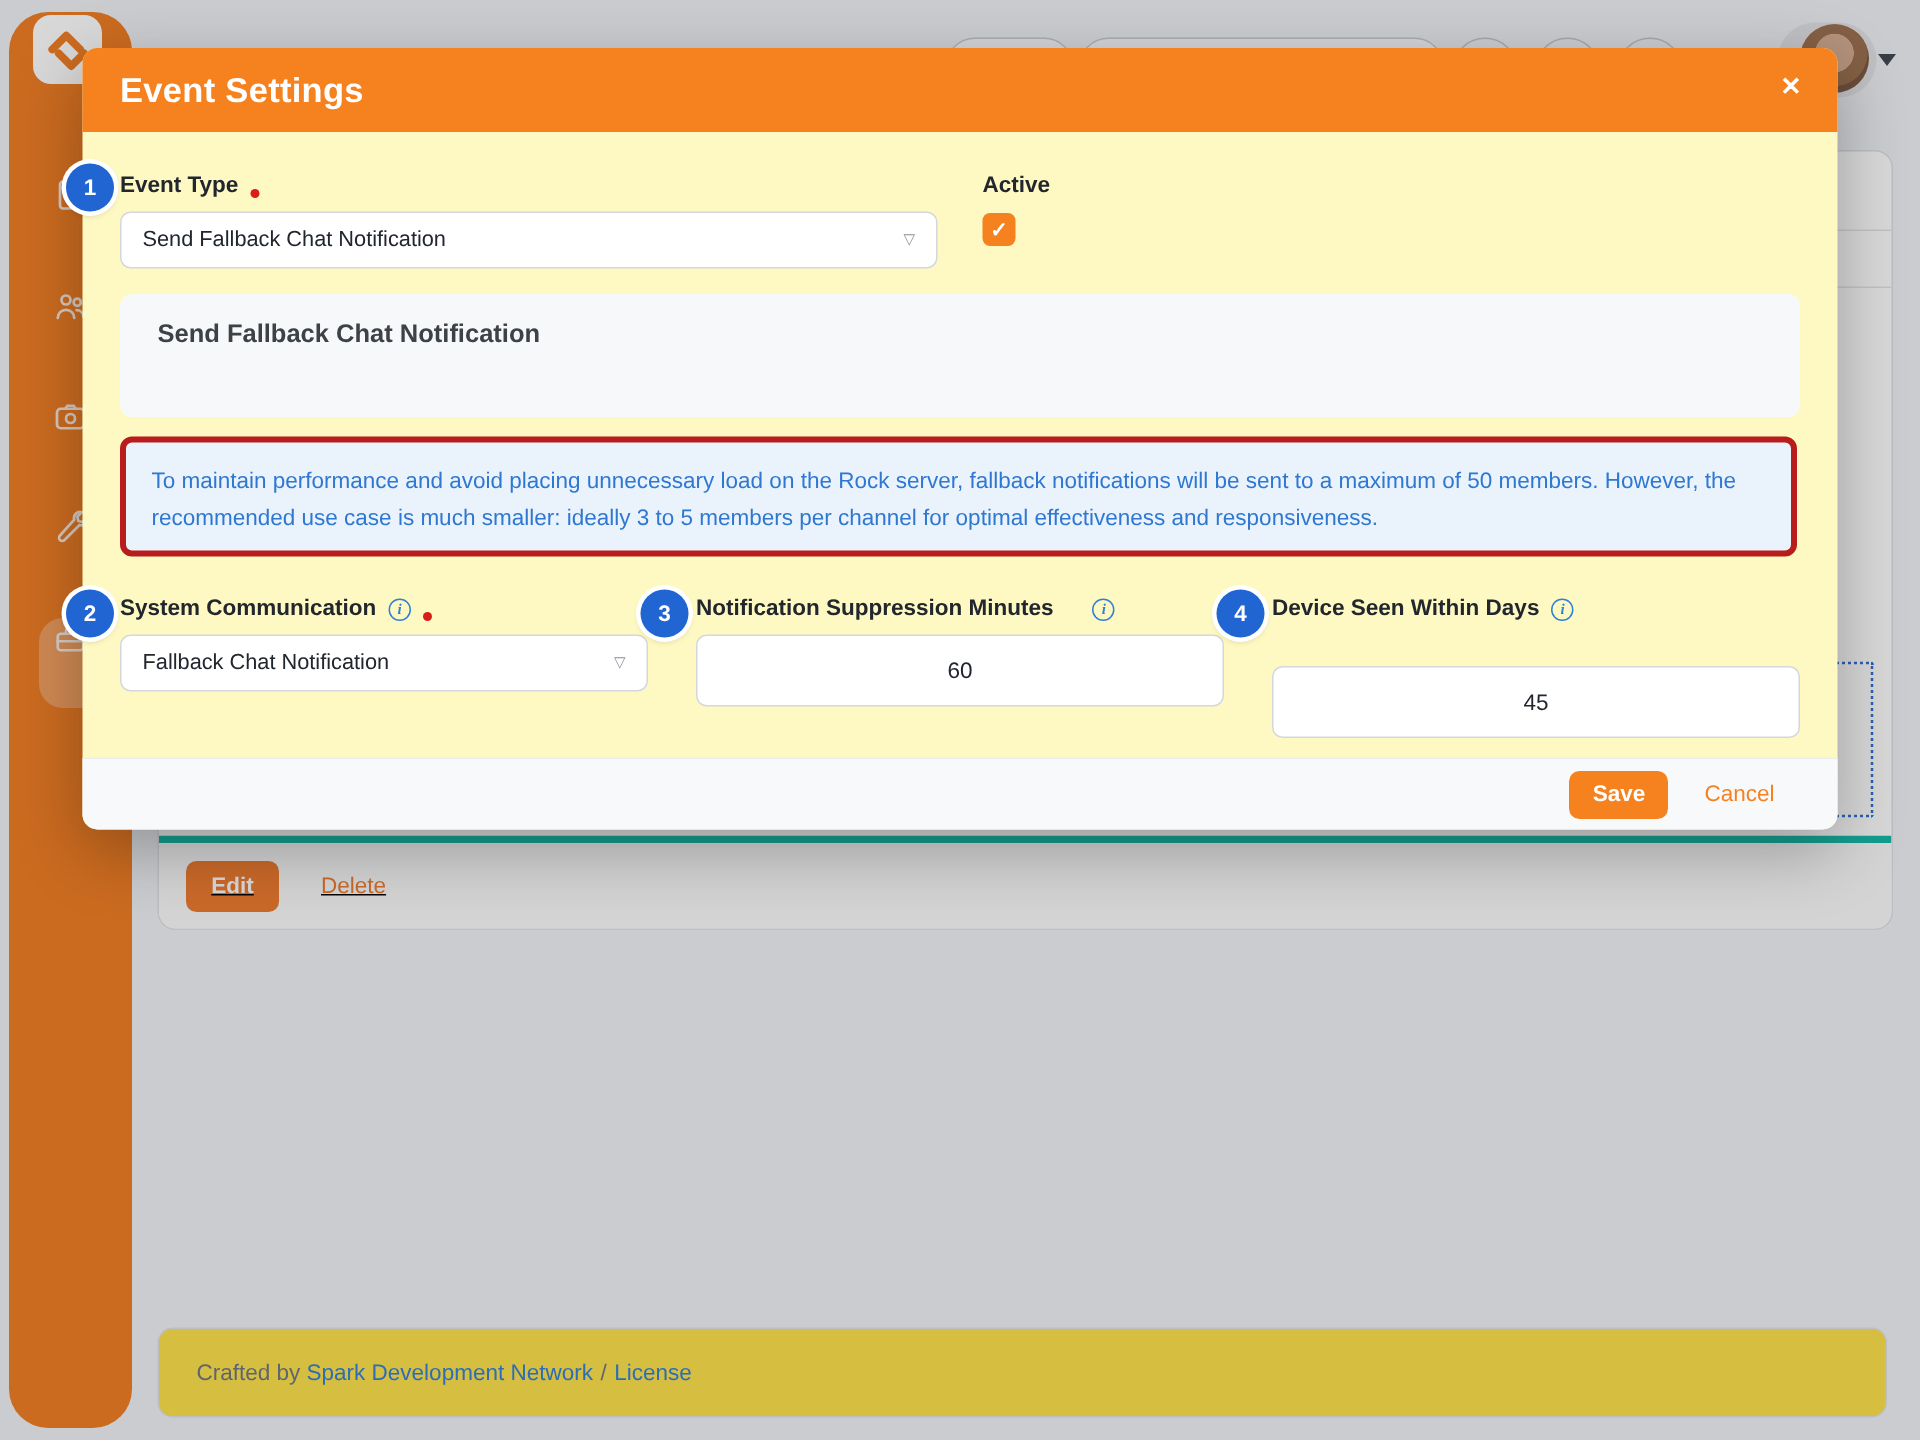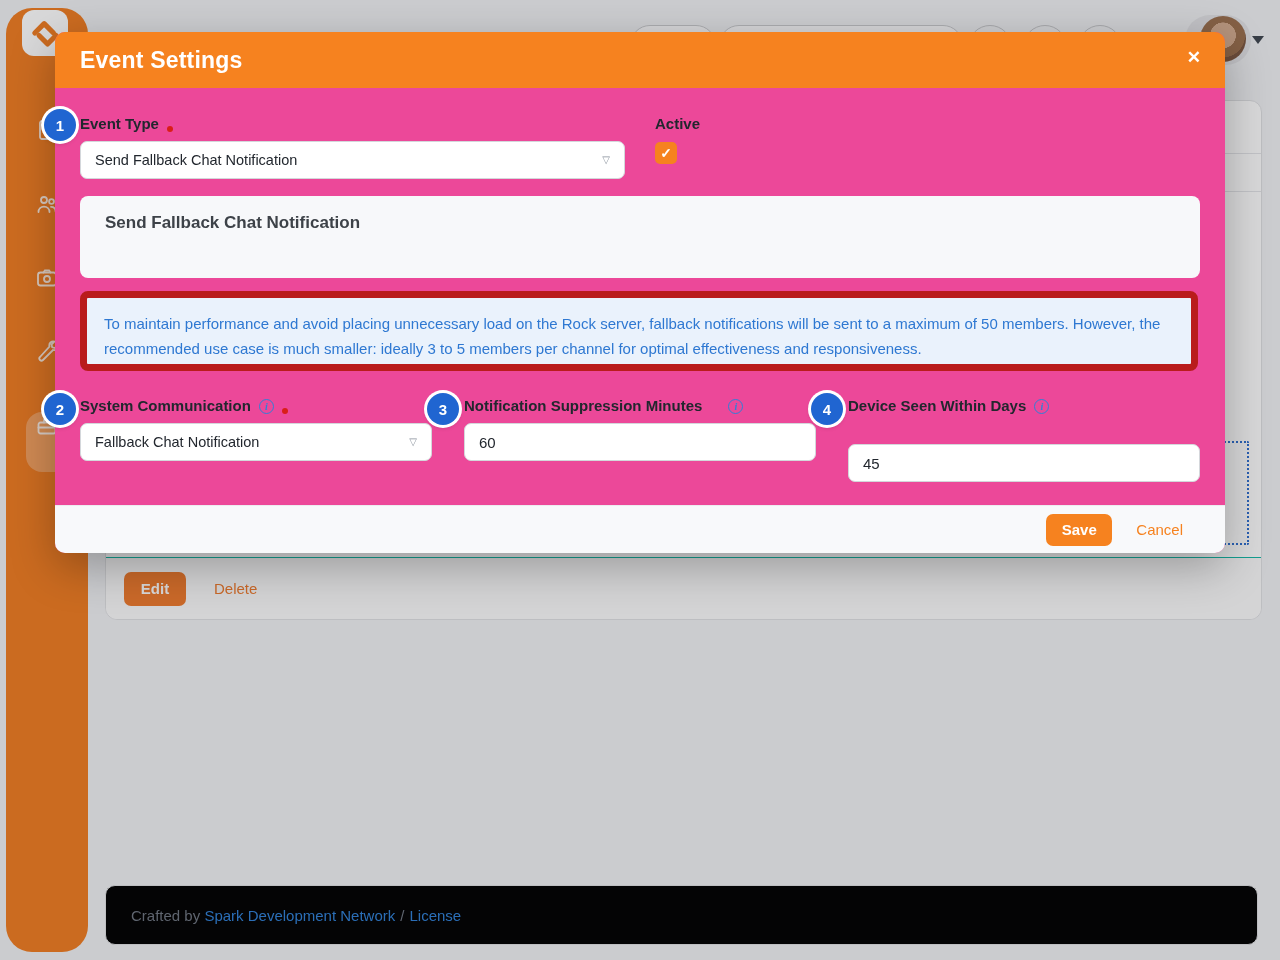--- a/index.html
+++ b/index.html
@@ -20,64 +20,64 @@
   .top-circle { position:absolute; top:25px; width:44px; height:44px; border:1px solid #c4c5c8; border-radius:50%; background:transparent; }
   .avatar-wrap { position:absolute; left:1185px; top:15px; width:66px; height:50px; border-radius:25px; background:#e2e3e6; }
   .avatar { position:absolute; left:1200px; top:16px; width:46px; height:46px; border-radius:50%;
             background: radial-gradient(circle at 50% 42%, #d3ab8e 0 36%, #9a6f4e 37% 62%, #7c5740 63% 100%); }
   .avatar-caret { position:absolute; left:1252px; top:36px; width:0; height:0; border-left:6px solid transparent; border-right:6px solid transparent; border-top:8px solid #3f4650; }
 
   .content-card { position:absolute; left:105px; top:100px; width:1157px; height:520px; background:#ffffff; border:1px solid #dfe0e3; border-radius:12px; }
   .card-line1 { position:absolute; left:0; top:52px; width:100%; border-bottom:1px solid #e4e5e8; }
   .card-line2 { position:absolute; left:0; top:90px; width:100%; border-bottom:1px solid #e4e5e8; }
   .dashed-zone { position:absolute; left:955px; top:340px; width:188px; height:104px; border:2px dotted #2e6fd0; border-radius:2px; }
-  .card-actions { position:absolute; left:0; bottom:0; width:100%; height:62px; border-top:1px solid #14b8a6; background:#fafafb; border-radius:0 0 12px 12px; display:flex; align-items:center; padding-left:18px; gap:28px; }
+  .card-actions { position:absolute; left:0; bottom:0; width:100%; height:62px; border-top:5px solid #14b8a6; background:#fafafb; border-radius:0 0 12px 12px; display:flex; align-items:center; padding-left:18px; gap:28px;text-decoration:underline; }
   .edit-btn { width:62px; height:34px; background:#ee7a2c; color:#ffffff; border:none; border-radius:7px; font-size:15px; font-weight:bold; font-family:inherit; }
   .delete-link { color:#ee7a2c; font-size:15px; }
 
-  .page-footer { position:absolute; left:105px; top:885px; width:1153px; height:60px; background:#000000; border:1px solid #dfe0e3; border-radius:10px; display:flex; align-items:center; padding-left:25px; font-size:15px; color:#6e7580; }
+  .page-footer { position:absolute; left:105px; top:885px; width:1153px; height:60px; background:#fde047; border:1px solid #dfe0e3; border-radius:10px; display:flex; align-items:center; padding-left:25px; font-size:15px; color:#6e7580; }
   .page-footer a, .footer-link { color:#2f80d7; text-decoration:none; }
   .page-footer .sep { margin:0 5px; }
 
   
   .overlay { position:absolute; inset:0; background:rgba(22,24,28,.17); z-index:10; }
 
   
-  .modal { position:absolute; left:55px; top:32px; width:1170px; height:521px; background:#ec4899; border-radius:10px; z-index:20; box-shadow:0 14px 45px rgba(0,0,0,.28); }
+  .modal { position:absolute; left:55px; top:32px; width:1170px; height:521px; background:#fef9c3; border-radius:10px; z-index:20; box-shadow:0 14px 45px rgba(0,0,0,.28); }
   .modal-header { position:absolute; left:0; top:0; width:100%; height:56px; background:#f6821f; border-radius:10px 10px 0 0; display:flex; align-items:center; padding-left:25px; }
   .modal-title { color:#ffffff; font-size:23px; font-weight:bold; letter-spacing:.2px; }
   .modal-close { position:absolute; right:24px; top:17px; color:#ffffff; font-size:17px; font-weight:bold; cursor:pointer; background:none; border:none; line-height:1; }
 
   .field-label { font-size:15px; font-weight:bold; color:#22272e; display:flex; align-items:flex-end; gap:8px; }
   .req-dot { width:6px; height:6px; border-radius:50%; background:#d91e18; margin-top:-8px; }
   .info-i { width:15px; height:15px; border:1.4px solid #2f80d7; border-radius:50%; color:#2f80d7; font-size:10px; font-weight:bold; font-style:italic; display:inline-flex; align-items:center; justify-content:center; font-family:"Liberation Serif", serif; }
   .info-i::before { content:"i"; }
 
   .select-box { position:relative; height:38px; border:1px solid #d4d7db; border-radius:7px; background:#ffffff; display:flex; align-items:center; padding:0 14px; font-size:14.5px; color:#22272e; }
   .select-caret { position:absolute; right:14px; top:50%; transform:translateY(-52%); font-size:10px; color:#8a919c; }
-  .text-input { width:100%; height:38px; border:1px solid #d4d7db; border-radius:7px; padding:0 14px; font-size:15px; color:#22272e; font-family:inherit; background:#ffffff; }
+  .text-input { width:100%; height:48px; border:1px solid #d4d7db; border-radius:7px; padding:0 14px; font-size:15px; color:#22272e; font-family:inherit; background:#ffffff;text-align:center; }
 
   .step-badge { position:absolute; width:32px; height:32px; border-radius:50%; background:#2065d1; color:#ffffff; font-size:15px; font-weight:bold; display:flex; align-items:center; justify-content:center; box-shadow:0 0 0 3px #ffffff, 0 2px 5px rgba(0,0,0,.25); z-index:3; }
   #badge-1 { left:-11px; top:77px; }
   #badge-2 { left:-11px; top:361px; }
   #badge-3 { left:372px; top:361px; }
   #badge-4 { left:756px; top:361px; }
 
   .row1-label { position:absolute; top:83px; }
   #event-type-label { left:25px; }
   #active-label { left:600px; }
   #event-type-select { position:absolute; left:25px; top:109px; width:545px; }
   .checkbox { position:absolute; left:600px; top:110px; width:22px; height:22px; background:#f6821f; border-radius:5px; color:#ffffff; font-size:14px; font-weight:bold; display:flex; align-items:center; justify-content:center; }
 
   .section-panel { position:absolute; left:25px; top:164px; width:1120px; height:82px; background:#f7f8fa; border-radius:8px; padding:17px 25px; }
   .section-heading { font-size:17px; font-weight:bold; color:#3d4248; }
   .section-desc { margin-top:9px; font-size:13.5px; color:#a4aab2; }
   .merge-link { color:#2f80d7; }
 
-  .alert-info { position:absolute; left:25px; top:259px; width:1118px; height:80px; background:#eaf2fc; border:7px solid #b91c1c; border-radius:8px; padding:13px 17px; font-size:15px; line-height:25px; color:#2e78d2; }
+  .alert-info { position:absolute; left:25px; top:259px; width:1118px; height:80px; background:#eaf2fc; border:4px solid #b91c1c; border-radius:8px; padding:13px 17px; font-size:15px; line-height:25px; color:#2e78d2; }
 
   .col-label { position:absolute; top:365px; }
   #syscom-label { left:25px; }
   #suppress-label { left:409px;gap:26px; }
   #deviceseen-label { left:793px; }
   .col-field { position:absolute; top:391px; width:352px; }
   #syscom-select { left:25px; }
   #suppress-input { left:409px; }
   #deviceseen-input { left:793px;margin-top:21px; }
 

